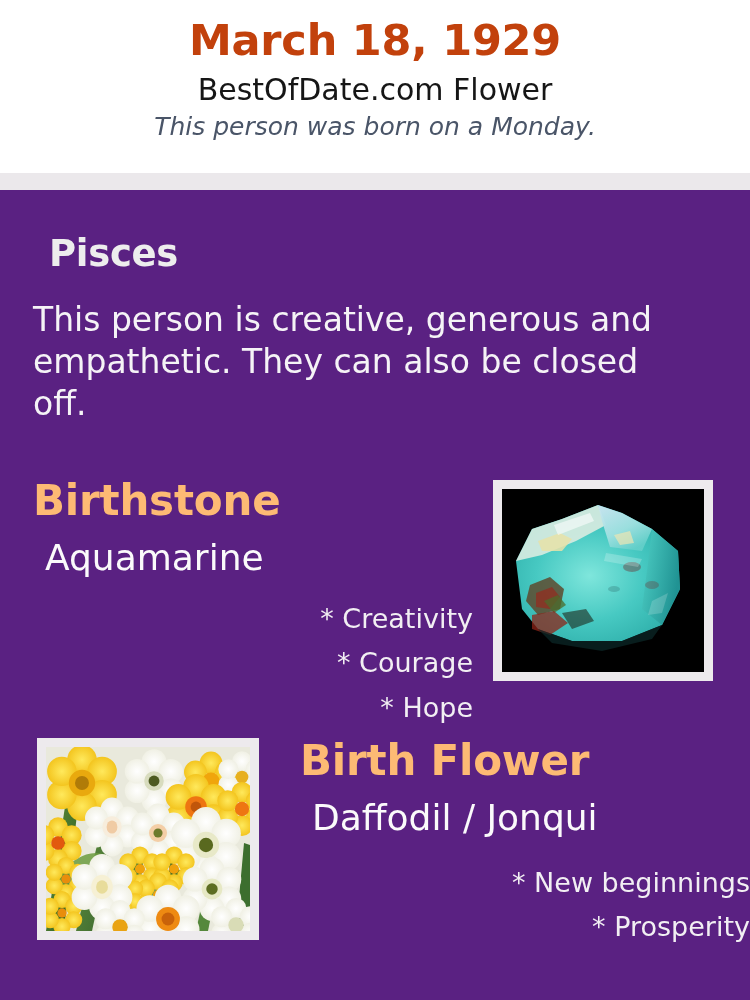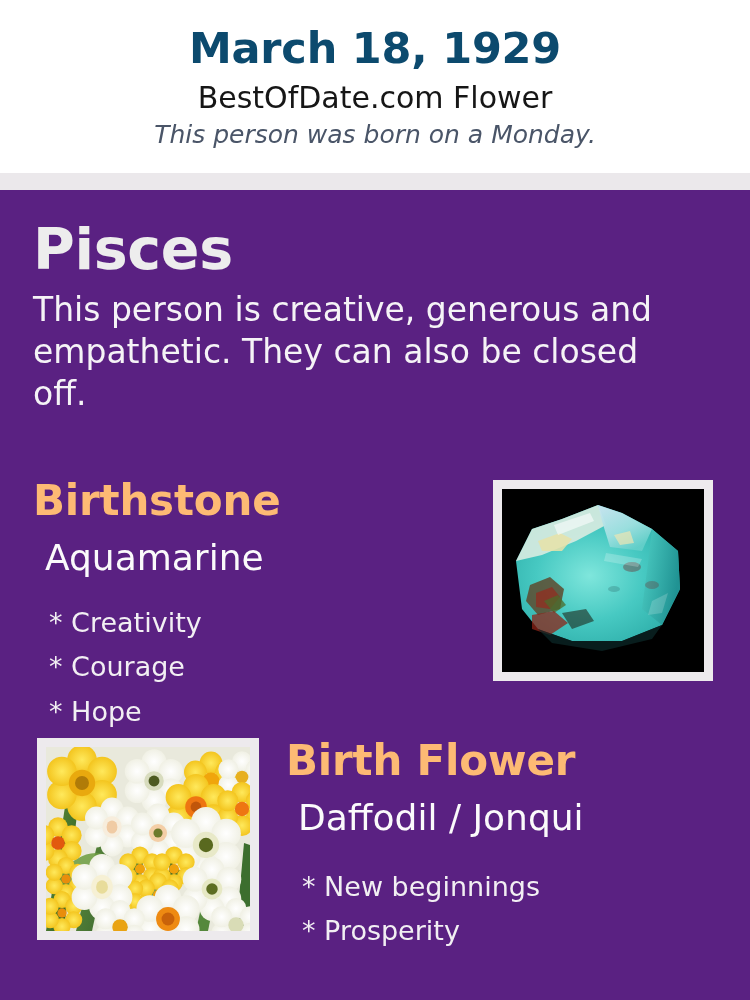--- a/index.html
+++ b/index.html
@@ -25,24 +25,24 @@
     position: absolute;
     left: 0; top: 0;
     width: 750px;
     height: 173px;
     background: #ffffff;
     text-align: center;
     box-sizing: border-box;
   }
   .header-date {
     margin: 0;
-    padding-top: 26px;
+    padding-top: 18px;
     font-size: 43px;
     font-weight: bold;
-    color: #0c4a6e;
+    color: #c2410c;
     letter-spacing: -0.2px;
     line-height: 1.05;
     font-family: "DejaVu Sans", sans-serif;
   }
   .header-site {
     margin: 0;
     padding-top: 11px;
     font-size: 30px;
     font-weight: normal;
     color: #161616;
@@ -74,22 +74,22 @@
     background: #5A2182;
   }
 
   
   .zodiac {
     position: absolute;
     left: 33px; top: 28px;
     width: 680px;
   }
   .zodiac-name {
-    margin: 0;
-    font-size: 57px;
+    margin: 16px;
+    font-size: 37px;
     font-weight: bold;
     color: #EDEDED;
     line-height: 1.1;
     letter-spacing: -0.3px;
   }
   .zodiac-desc {
     margin: 0;
     padding-top: 8px;
     font-size: 33px;
     font-weight: normal;
@@ -114,36 +114,37 @@
   }
   .section-sub {
     margin: 12px;
     padding-top: 2px;
     font-size: 36px;
     font-weight: normal;
     color: #FBFAFB;
     line-height: 1.12;
   }
   .bullets {
-    margin: 16px;
+    margin: 0;
     padding: 6px 0 0 0;
     list-style: none;
+    text-align: right;
   }
   .bullets li {
     font-size: 27px;
     font-weight: normal;
     color: #F2EFF3;
     line-height: 1.66;
     white-space: nowrap;
   }
 
   
   .flower-block {
     position: absolute;
-    left: 286px; top: 548px;
+    left: 300px; top: 548px;
     width: 450px;
   }
   .flower-block .bullets {
     padding-top: 10px;
   }
 
   
   .frame {
     position: absolute;
     background: #EDEAED;

